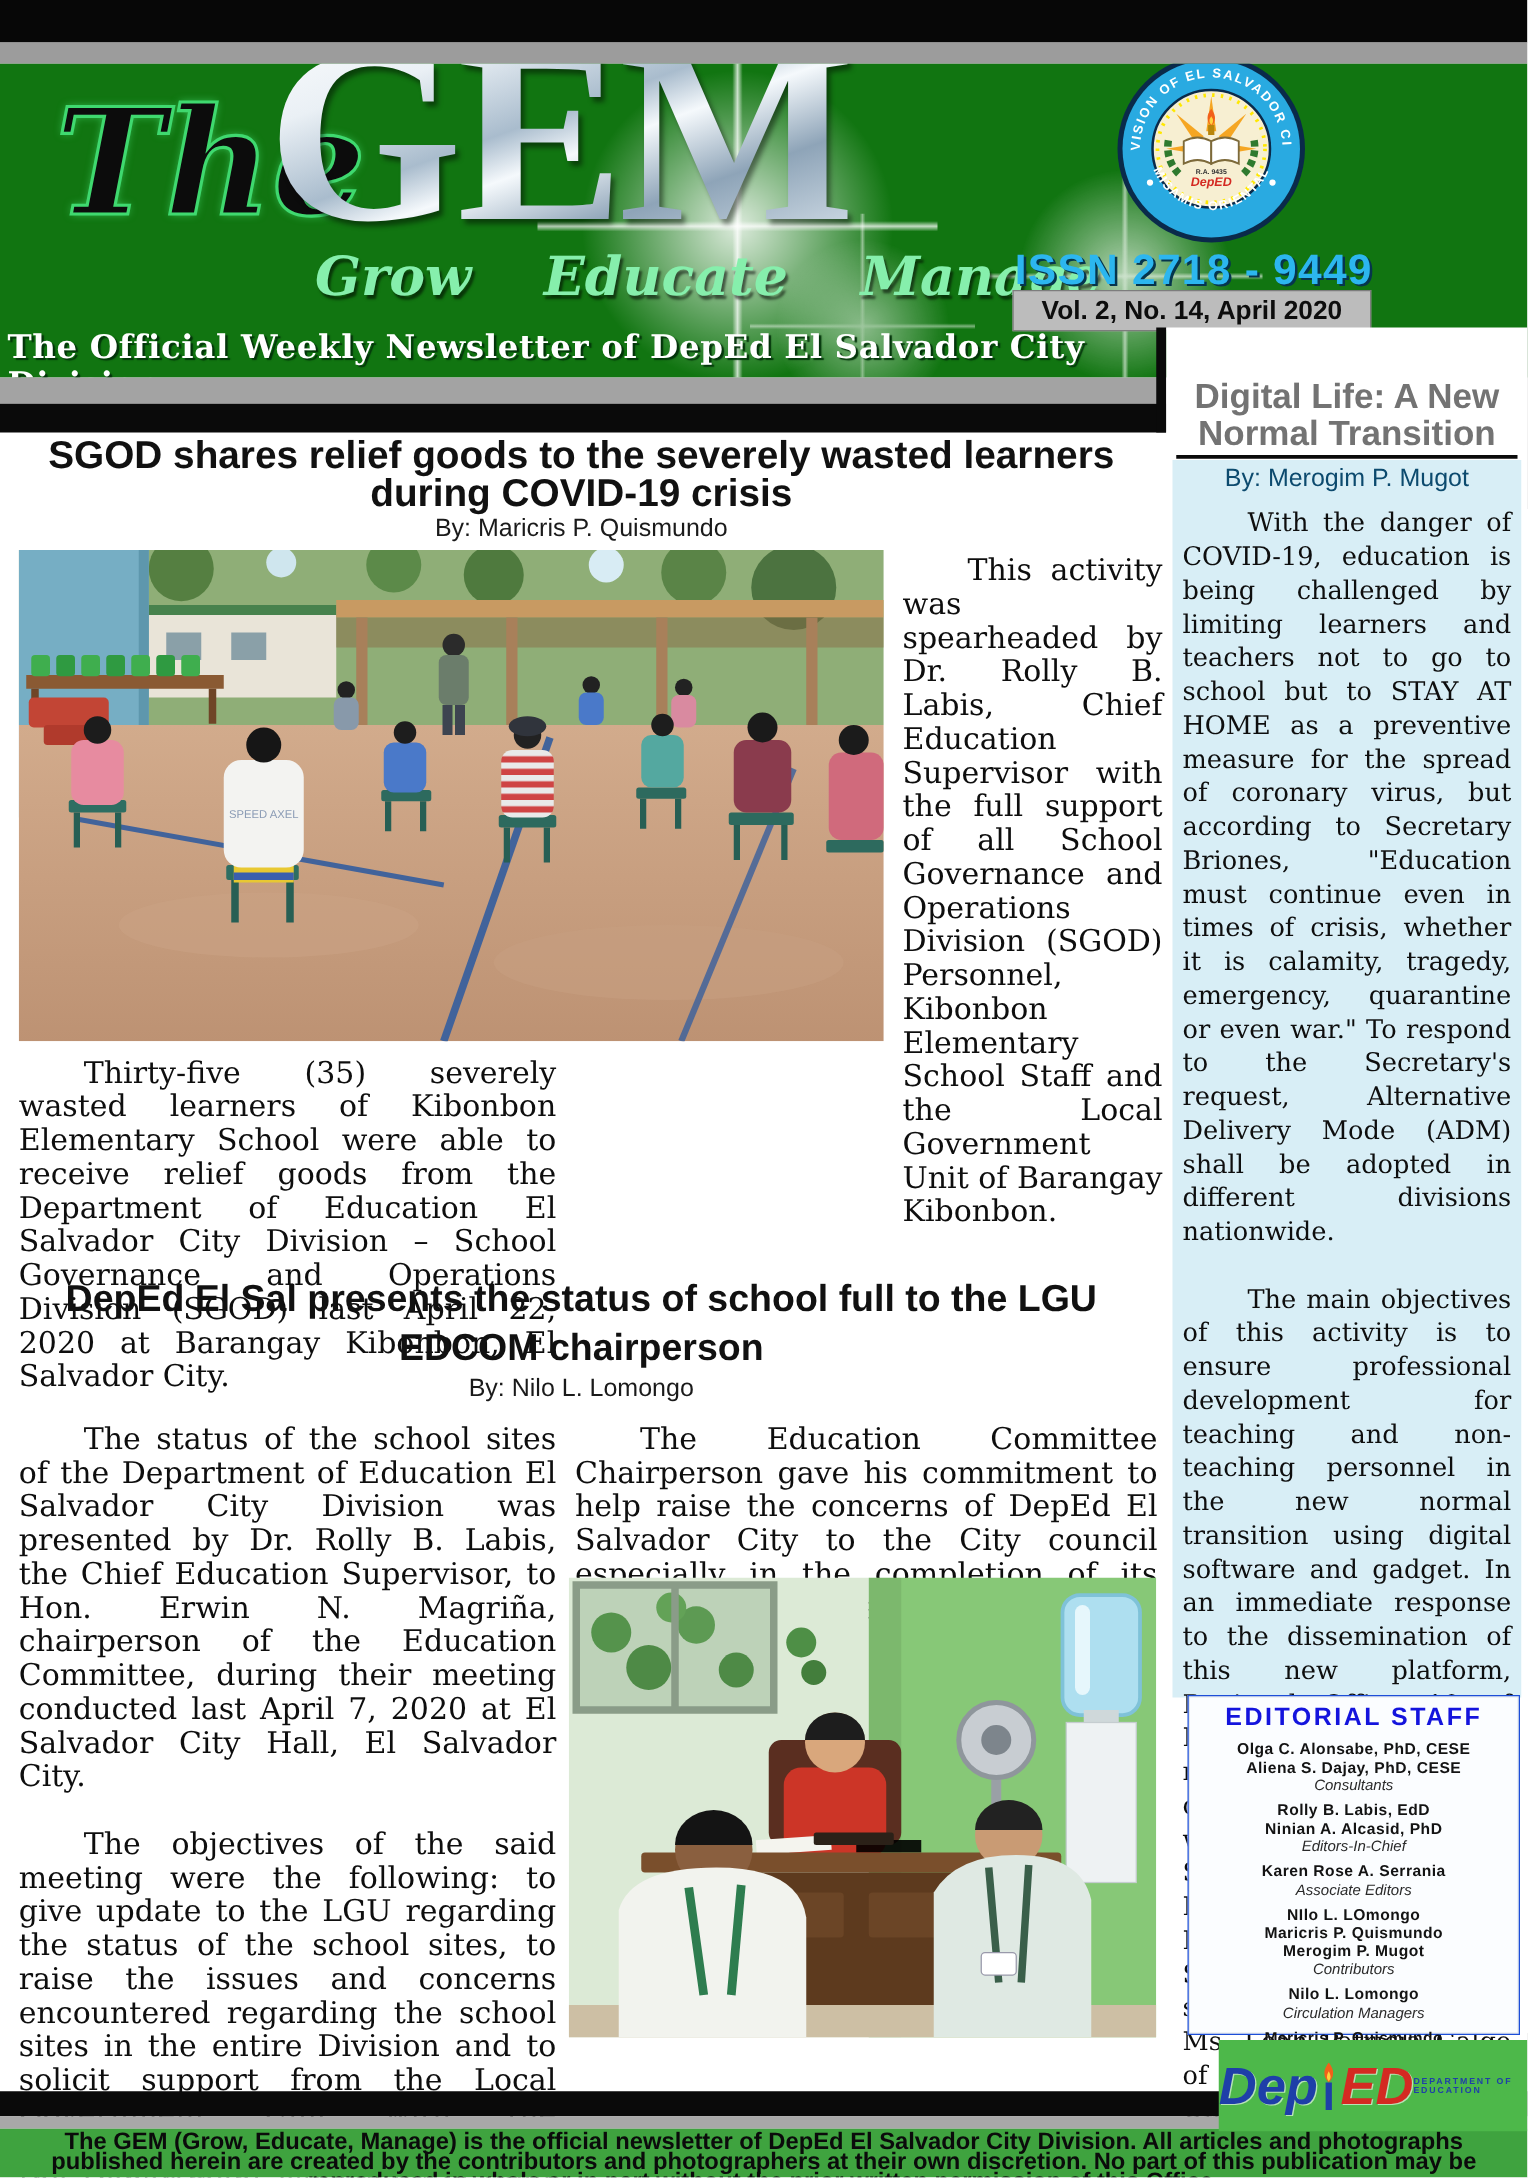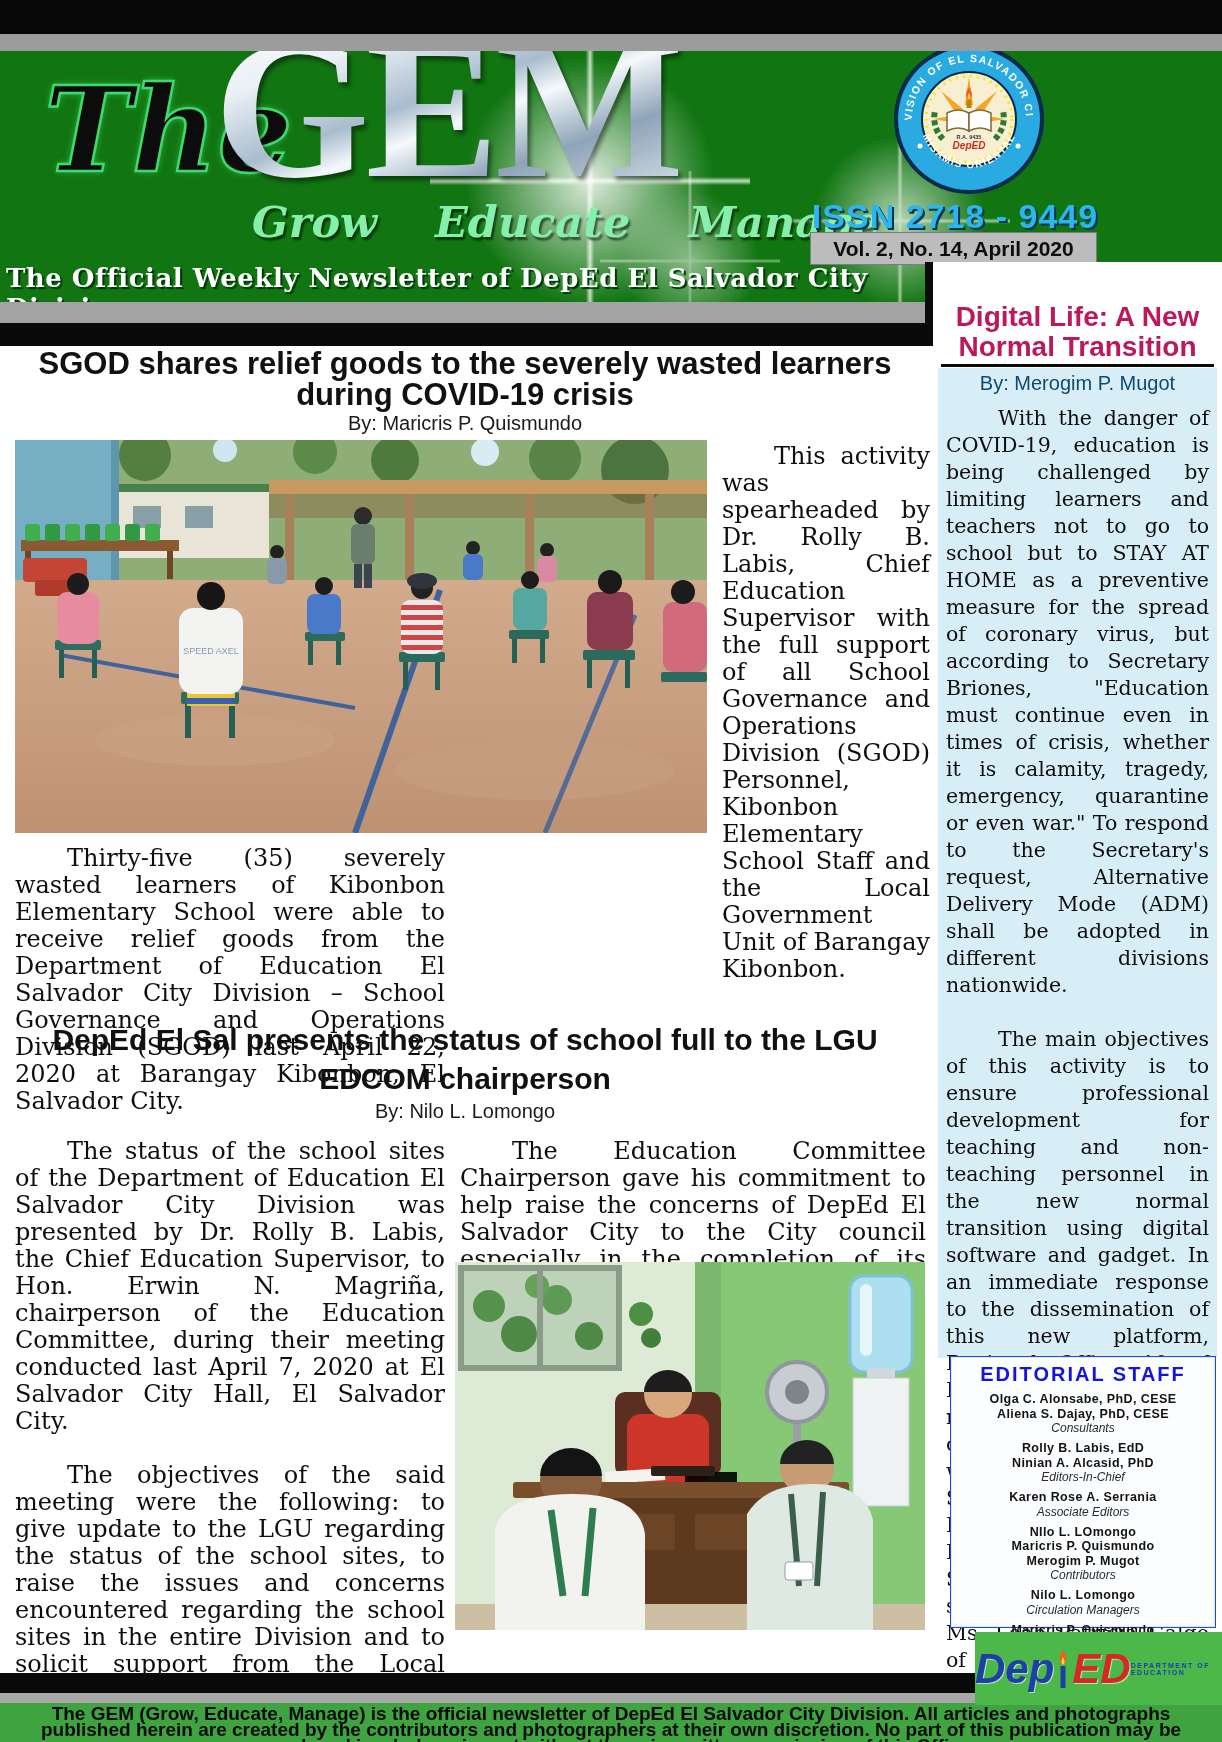--- a/index.html
+++ b/index.html
@@ -57,21 +57,21 @@
   .a2-colR{left:460px;top:1138px;width:466px;}
 
   
   .photo1{left:15px;top:440px;width:692px;height:393px;}
   .photo2{left:455px;top:1262px;width:470px;height:368px;}
   .photo1 svg,.photo2 svg{display:block;width:100%;height:100%;}
 
   
   .sidebar{left:933px;top:262px;width:289px;height:1374px;background:#ffffff;}
   .sb-title{position:absolute;left:0;top:40px;width:100%;text-align:center;font-weight:bold;
-      font-size:28px;line-height:30px;color:#be185d;}
+      font-size:28px;line-height:30px;color:#737373;}
   .sb-rule{position:absolute;left:8px;top:102px;width:273px;height:3px;background:#0a0a0a;}
   .sb-blue{position:absolute;left:5px;top:106px;width:279px;height:990px;background:#d8eef6;
       padding:2px 8px;box-sizing:border-box;}
   .sb-byline{text-align:center;font-size:20px;margin:2px 0 10px 0;color:#0c4a6e;}
   .sb-blue .serif{font-size:20.5px;}
 
   
   .editorial{left:950px;top:1356px;width:266px;height:272px;background:#fbfdff;
       border:1px solid #1d4ed8;box-sizing:border-box;text-align:center;padding-top:6px;
       box-shadow:inset 0 0 0 1px #e4e8ec;}

